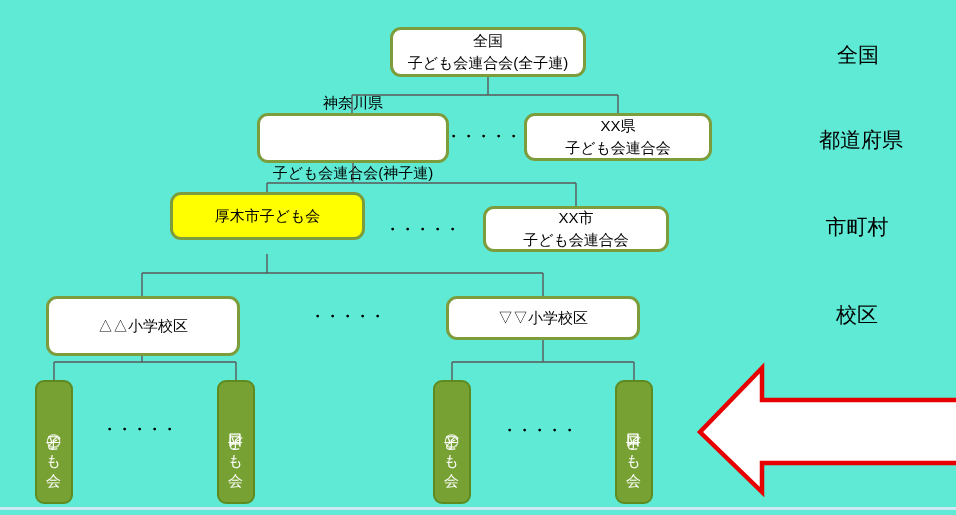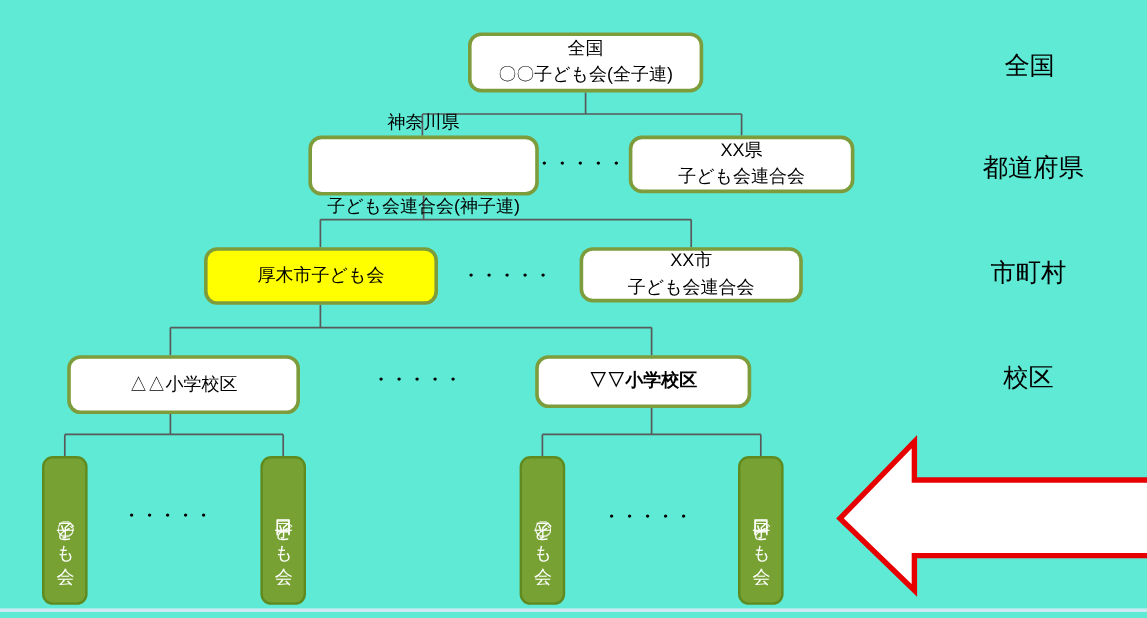--- a/index.html
+++ b/index.html
@@ -49,47 +49,47 @@
     <path d="M488 77 L488 95 M352 95 L618 95 M352 95 L352 113 M618 95 L618 113
          M353 163 L353 183 M267 183 L576 183 M267 183 L267 206 M576 183 L576 206
          M267 254 L267 273 M142 273 L543 273 M142 273 L142 296 M543 273 L543 296
          M142 340 L142 362 M54 362 L236 362 M54 362 L54 380 M236 362 L236 380
          M543 340 L543 362 M452 362 L634 362 M452 362 L452 380 M634 362 L634 380" fill="none" stroke="#595959" stroke-width="1.4"></path>
     <polygon points="700,432 762,368 762,400 962,400 962,463 762,463 762,492" fill="#ffffff" stroke="#e60000" stroke-width="4.5" stroke-miterlimit="10"></polygon>
   </svg>
 
   <div class="obox" style="left:390px; top:27px; width:196px; height:50px;">
     <span>全国</span>
-    <span>〇〇子ども会(全子連)</span>
+    <span>子ども会連合会(全子連)</span>
   </div>
 
   <div class="obox" style="left:257px; top:113px; width:192px; height:50px;gap:48px;">
     <span>神奈川県</span>
     <span>子ども会連合会(神子連)</span>
   </div>
   <div class="dots" style="left:484px; top:137px;">・・・・・</div>
   <div class="obox" style="left:524px; top:113px; width:188px; height:48px;">
     <span>XX県</span>
     <span>子ども会連合会</span>
   </div>
 
-  <div class="obox highlight" style="left:170px; top:206px; width:195px; height:48px;">
+  <div class="obox highlight" style="left:170px; top:192px; width:195px; height:48px;">
     <span>厚木市子ども会</span>
   </div>
   <div class="dots" style="left:423px; top:230px;">・・・・・</div>
   <div class="obox" style="left:483px; top:206px; width:186px; height:46px;">
     <span>XX市</span>
     <span>子ども会連合会</span>
   </div>
 
-  <div class="obox" style="left:56px; top:296px; width:194px; height:49px;text-align:right;">
+  <div class="obox" style="left:46px; top:296px; width:194px; height:60px;text-align:right;">
     <span>△△小学校区</span>
   </div>
   <div class="dots" style="left:348px; top:317px;">・・・・・</div>
-  <div class="obox" style="left:446px; top:296px; width:180px; height:44px;font-weight:bold;">
+  <div class="obox" style="left:446px; top:296px; width:194px; height:44px;">
     <span>▽▽小学校区</span>
   </div>
 
   <div class="unit" style="left:35px; top:380px;">
     <span class="vtext">〇〇子ども会</span>
   </div>
   <div class="dots" style="left:140px; top:430px;">・・・・・</div>
   <div class="unit" style="left:217px; top:380px;">
     <span class="vtext">口口子ども会</span>
   </div>

